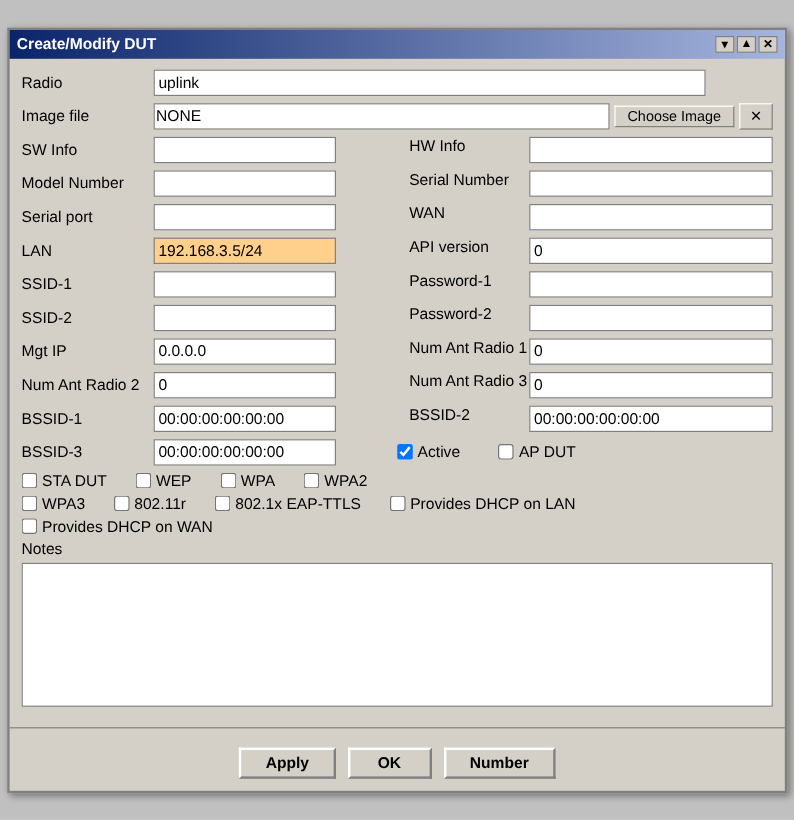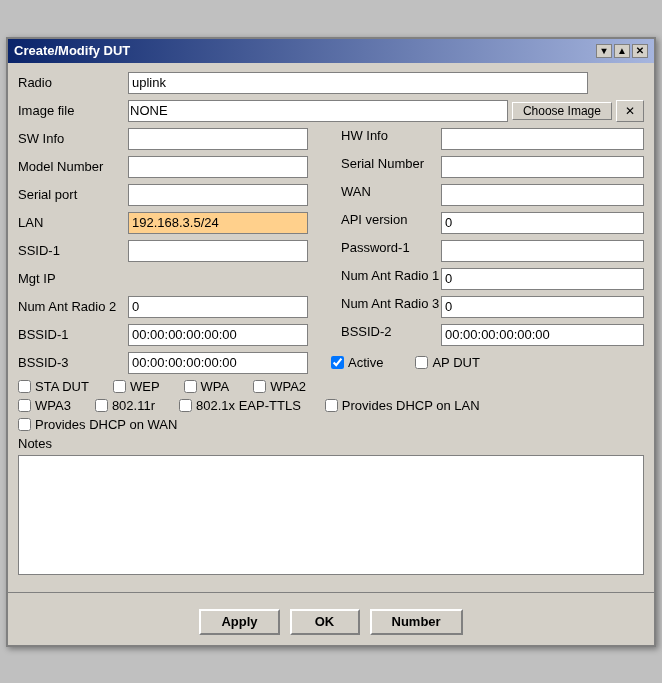--- a/index.html
+++ b/index.html
@@ -65,21 +65,21 @@
       min-width: 110px;
       font-size: 13px;
       padding-left: 10px;
     }
     .input-text {
       height: 22px;
       border: 1px solid #808080;
       background: white;
       padding: 1px 3px;
       font-size: 13px;
-      width: 180px;
+      width: 152px;
     }
     .input-text.highlighted {
       background: #ffd08c;
     }
     .name-row {
       display: flex;
       align-items: center;
       margin-bottom: 4px;
     }
     .image-row {
@@ -270,27 +270,38 @@
         <span class="label">SSID-1</span>
         <input type="text" class="input-text" value="" style="">
       </div>
       <div class="col-right">
         <span class="label-right">Password-1</span>
         <input type="text" class="input-text" style="flex: 1 1 0%;" value="">
       </div>
     </div>
 
     
+    <div class="two-col form-row">
+      <div class="col-left">
+        <span class="label">SSID-2</span>
+        <input type="text" class="input-text" value="" style="">
+      </div>
+      <div class="col-right">
+        <span class="label-right">Password-2</span>
+        <input type="text" class="input-text" style="flex: 1 1 0%;" value="">
+      </div>
+    </div>
 
     
 
     
     <div class="two-col form-row">
       <div class="col-left">
         <span class="label">Mgt IP</span>
+        <input type="text" class="input-text" value="0.0.0.0" style="">
       </div>
       <div class="col-right">
         <span class="label-right">Num Ant Radio 1</span>
         <input type="text" class="input-text" style="flex: 1 1 0%;" value="0">
       </div>
     </div>
 
     
     <div class="two-col form-row">
       <div class="col-left">

